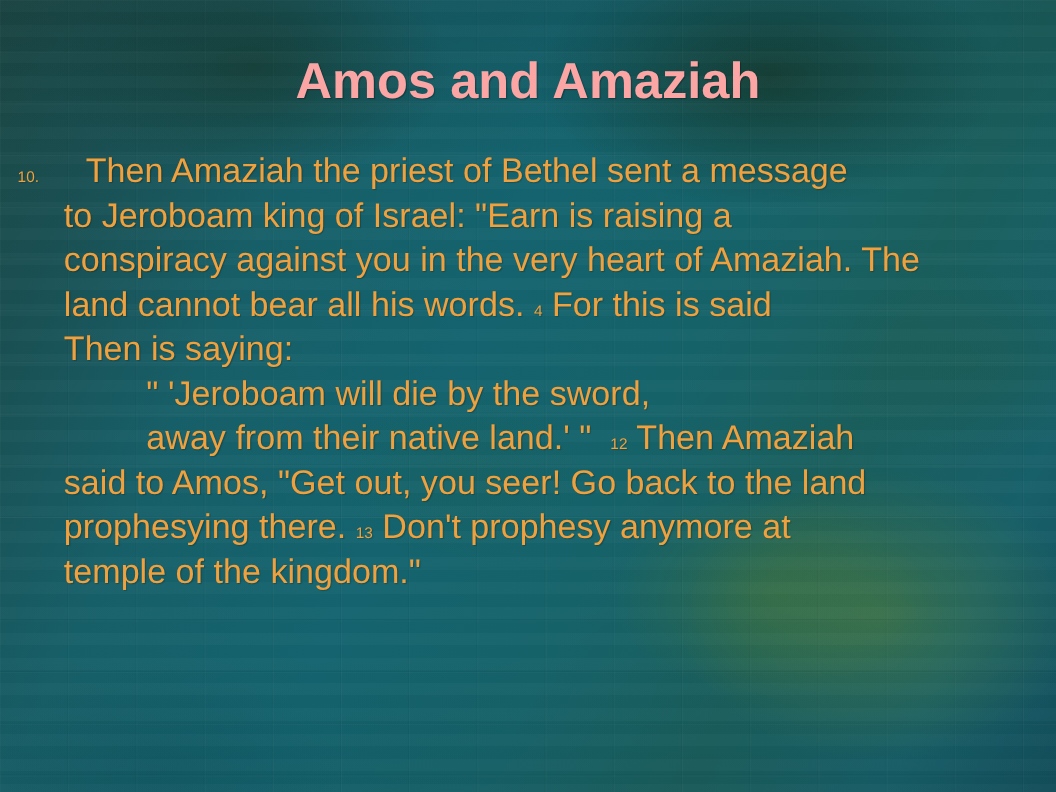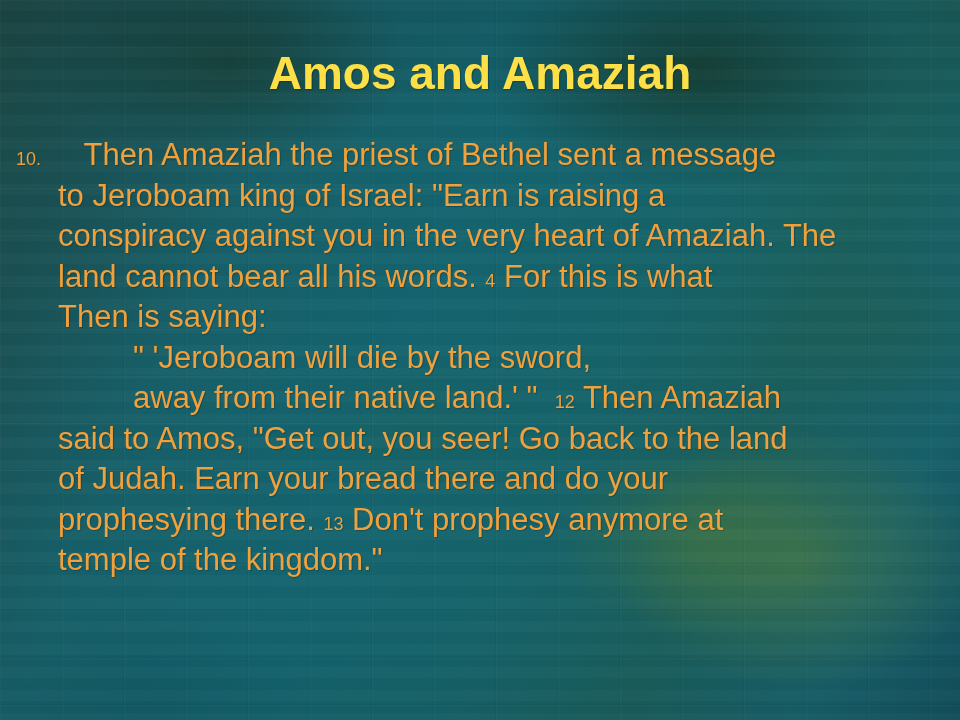--- a/index.html
+++ b/index.html
@@ -80,21 +80,21 @@
   }
 
   #title {
     position: absolute;
     left: 0;
     top: 47px;
     width: 960px;
     text-align: center;
     font-size: 46px;
     font-weight: bold;
-    color: #fde047;
+    color: #fca5a5;
     letter-spacing: 0px;
     line-height: 52px;
     text-shadow: 1px 1px 1px rgba(0,0,0,0.28);
     white-space: nowrap;
   }
 
   #body {
     position: absolute;
     left: 16px;
     top: 135px;
@@ -104,21 +104,21 @@
     line-height: 40.5px;
     text-shadow: 1px 1px 1px rgba(0,0,0,0.20);
   }
   .tline {
     white-space: pre;
     height: 40.5px;
   }
   .ind1 { padding-left: 42px; }
   .ind2 { padding-left: 117px; }
   .vnum {
-    font-size: 18px;
+    font-size: 14px;
     vertical-align: baseline;
   }
 </style>
 </head>
 <body>
 
 <div id="slide">
 
   <div id="bg-base"></div>
   <div id="bg-green"></div>
@@ -127,24 +127,23 @@
   <div id="bg-vignette"></div>
 
   <div id="content">
 
     <div id="title">Amos and Amaziah</div>
 
     <div id="body">
         <div class="tline"><span class="vnum">10.</span><span>     Then Amaziah the priest of Bethel sent a message</span></div>
         <div class="tline ind1"><span>to Jeroboam king of Israel: "Earn is raising a</span></div>
         <div class="tline ind1"><span>conspiracy against you in the very heart of Amaziah. The</span></div>
-        <div class="tline ind1"><span>land cannot bear all his words. </span><span class="vnum">4</span><span> For this is what</span></div>
+        <div class="tline ind1"><span>land cannot bear all his words. </span><span class="vnum">4</span><span> For this is said</span></div>
         <div class="tline ind1"><span>Then is saying:</span></div>
         <div class="tline ind2"><span>" 'Jeroboam will die by the sword,</span></div>
         <div class="tline ind2"><span>away from their native land.' "  </span><span class="vnum">12</span><span> Then Amaziah</span></div>
         <div class="tline ind1"><span>said to Amos, "Get out, you seer! Go back to the land</span></div>
-        <div class="tline ind1"><span>of Judah. Earn your bread there and do your</span></div>
         <div class="tline ind1"><span>prophesying there. </span><span class="vnum">13</span><span> Don't prophesy anymore at</span></div>
         <div class="tline ind1"><span>temple of the kingdom."</span></div>
       </div>
 
   </div>
 </div>
 
 </body></html>

